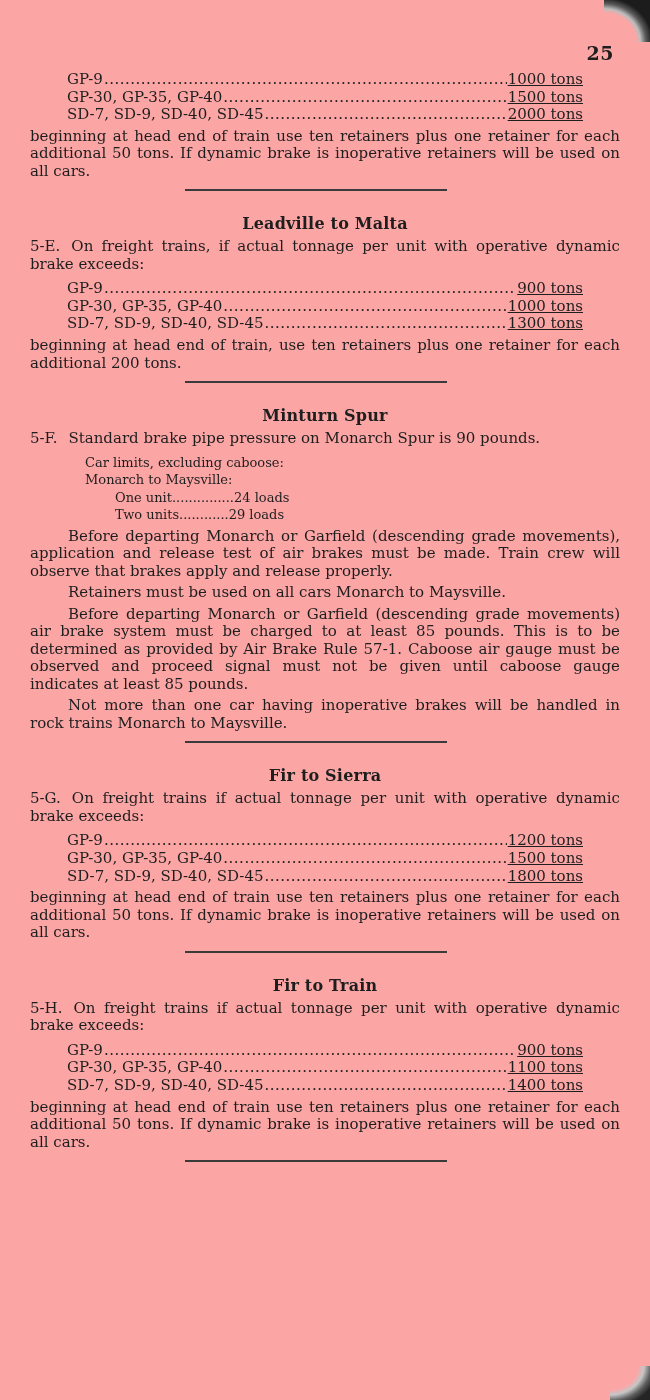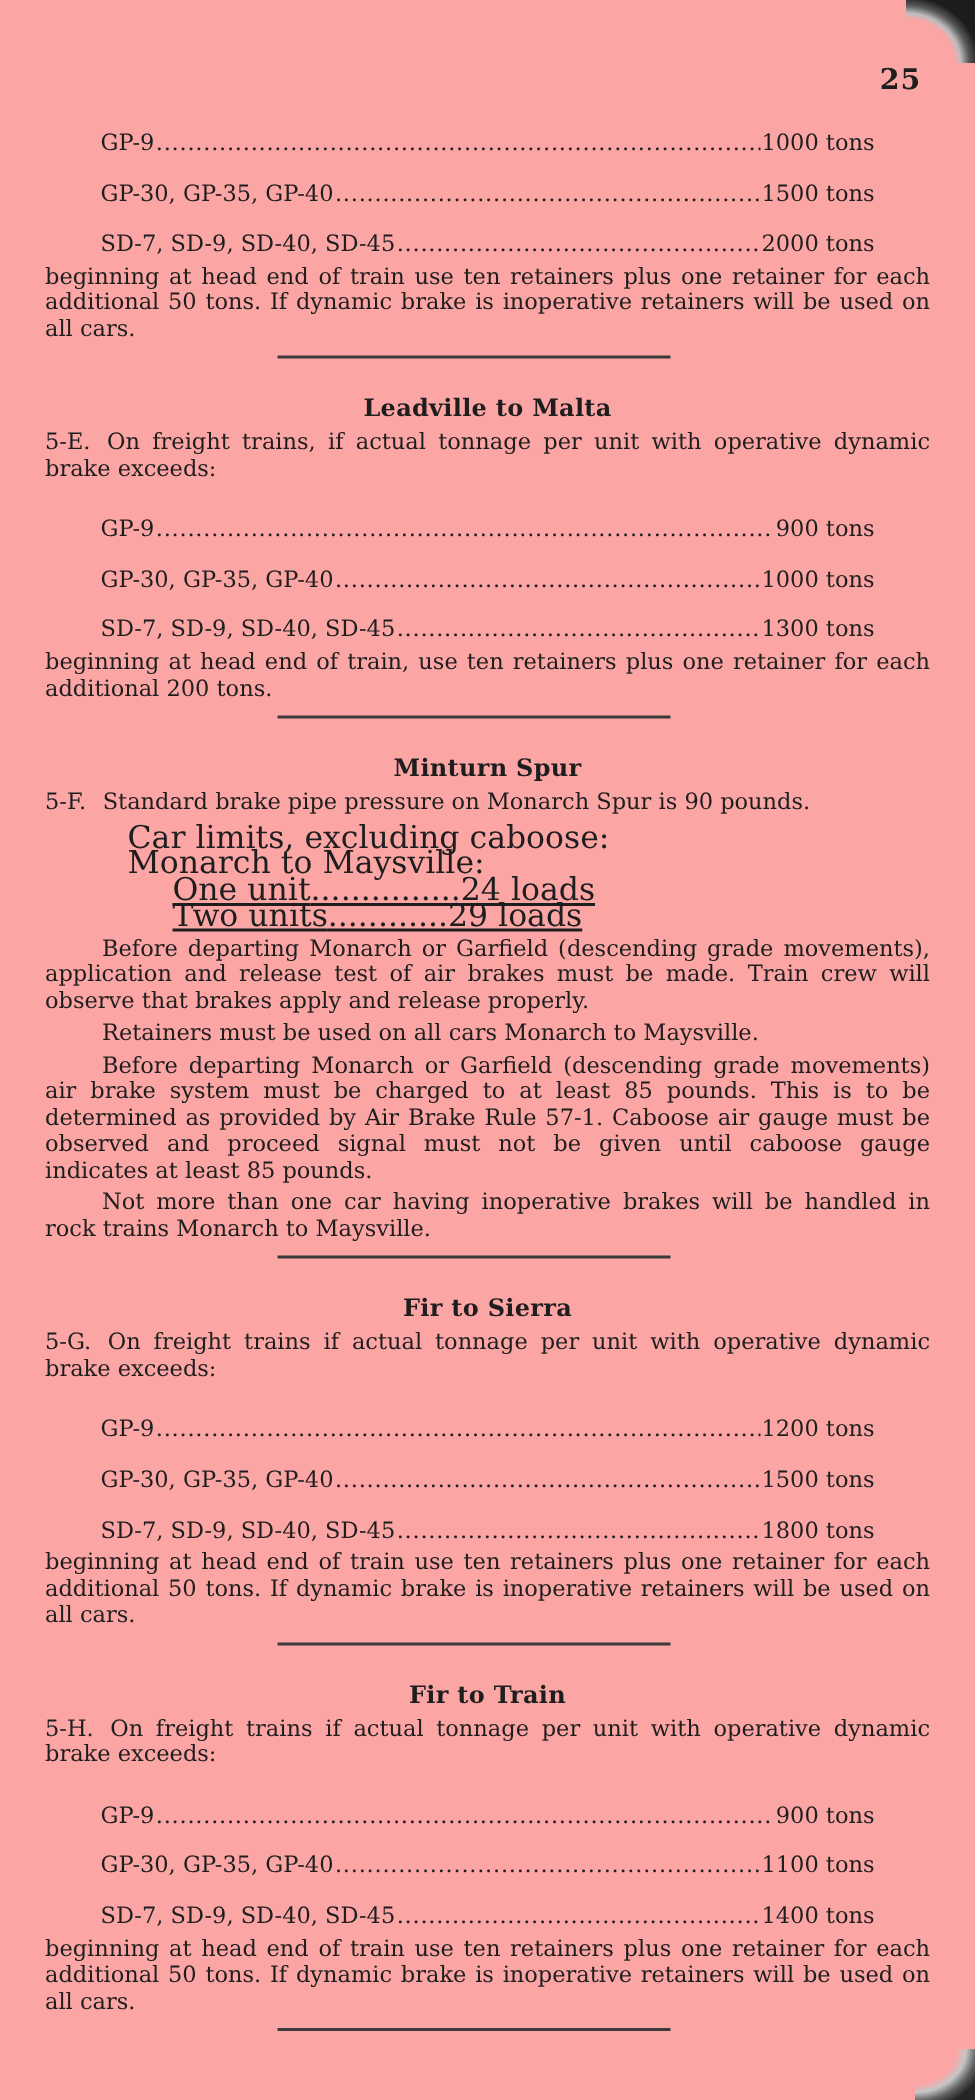--- a/index.html
+++ b/index.html
@@ -42,39 +42,39 @@
   .rule-no { margin-right: 11px; }
   .indent { text-indent: 38px; }
   .para-gap { margin-top: 7px; }
 
   .tonnage {
     margin: 7px 37px 2px 37px;
     font-size: 15px;
     line-height: 17.6px;
   }
   .trow { display: flex; align-items: baseline; }
-  .tlabel { white-space: nowrap; margin-top: 16px; }
+  .tlabel { white-space: nowrap; }
   .leader {
     flex: 1;
     overflow: hidden;
     white-space: nowrap;
     margin: 0 1px;
   }
   .leader::after {
     content: "........................................................................................................................";
     letter-spacing: 0.5px;
   }
-  .tvalue { white-space: nowrap; }
+  .tvalue { white-space: nowrap; text-decoration: underline; }
 
   .car-limits {
     margin: 6px 0 0 55px;
-    font-size: 21px;
+    font-size: 13px;
     line-height: 17.6px;
   }
-  .unit-rows { margin-left: 30px; text-decoration: underline; }
+  .unit-rows { margin-left: 30px; }
 
   .separator {
     width: 262px;
     border-top: 2px solid #3a3a3a;
     margin: 9px auto 0 auto;
     position: relative;
     left: -9px;
   }
 
   .corner-top-right {

